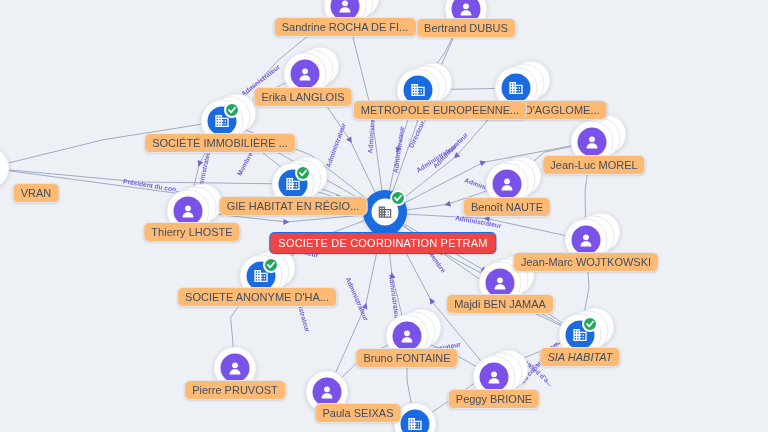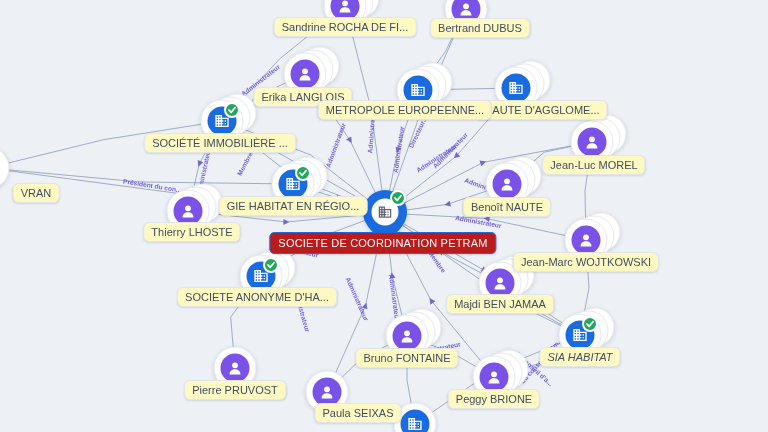--- a/index.html
+++ b/index.html
@@ -2,27 +2,27 @@
 <html><head>
 <meta charset="utf-8">
 <style>
   html,body{margin:0;padding:0;}
   body{font-family:"Liberation Sans", sans-serif;}
   #stage{position:relative;width:768px;height:432px;overflow:hidden;background:#edf0f5;}
   #graph-svg{position:absolute;left:0;top:0;}
   #labels{position:absolute;left:0;top:0;width:100%;height:100%;pointer-events:none;}
   .pill{
     position:absolute;transform:translate(-50%,-50%);
-    background:#fef9c3;border:1px solid #e2e5ea;border-radius:6px;
+    background:#fdba74;border:1px solid #e2e5ea;border-radius:6px;
     padding:2px 7px;font-size:11px;line-height:14px;color:#424d5e;
     white-space:nowrap;box-shadow:0 1px 2px rgba(50,60,80,.14);
     pointer-events:auto;
   }
   .pill.primary{
-    background:#b91c1c;border-color:#1a6be0;color:#ffffff;
+    background:#ef4444;border-color:#1a6be0;color:#ffffff;
     padding:3px 8px;letter-spacing:.2px;font-weight:500;border-radius:5px;
   }
   .edge{fill:none;stroke:#90a0bd;stroke-width:1;opacity:.85;}
   .edge-label{font-family:"Liberation Sans",sans-serif;font-size:6.6px;font-weight:700;fill:#6b59d9;opacity:.95;}
   .node-card{fill:#ffffff;stroke:#e7e9ee;stroke-width:1;}
   .nodes-layer{filter:drop-shadow(0 1px 2px rgba(60,70,90,.20));}
 </style>
 </head>
 <body>
 
@@ -254,24 +254,24 @@
           <g>
             <circle cx="398" cy="198" r="7" fill="#23a65e" stroke="#fff" stroke-width="2"></circle>
             <path d="M395 198 l2.2 2.3 l3.8 -4.6" stroke="#fff" stroke-width="1.8" fill="none" stroke-linecap="round" stroke-linejoin="round"></path>
           </g>
         </g>
       </g>
     </svg>
     <div id="labels">
       <div class="pill" style="left: 36px; top: 193px;">VRAN</div>
       <div class="pill" style="left: 345px; top: 27px;">Sandrine ROCHA DE FI...</div>
-      <div class="pill" style="left: 480px; top: 28px;">Bertrand DUBUS</div>
+      <div class="pill" style="left: 466px; top: 28px;">Bertrand DUBUS</div>
       <div class="pill" style="left: 303px; top: 97px;">Erika LANGLOIS</div>
       <div class="pill" style="left: 542px; top: 110px;">NAUTE D'AGGLOME...</div>
-      <div class="pill" style="left: 405px; top: 110px;">METROPOLE EUROPEENNE...</div>
+      <div class="pill" style="left: 440px; top: 110px;">METROPOLE EUROPEENNE...</div>
       <div class="pill" style="left: 220px; top: 143px;">SOCIÉTÉ IMMOBILIÈRE ...</div>
       <div class="pill" style="left: 594px; top: 165px;">Jean-Luc MOREL</div>
       <div class="pill" style="left: 192px; top: 232px;">Thierry LHOSTE</div>
       <div class="pill" style="left: 293px; top: 206px;">GIE HABITAT EN RÉGIO...</div>
       <div class="pill" style="left: 507px; top: 207px;">Benoît NAUTE</div>
       <div class="pill" style="left: 586px; top: 262px;">Jean-Marc WOJTKOWSKI</div>
       <div class="pill" style="left: 257px; top: 297px;">SOCIETE ANONYME D'HA...</div>
       <div class="pill" style="left: 500px; top: 304px;">Majdi BEN JAMAA</div>
       <div class="pill" style="left: 580px; top: 357px; font-style: italic;">SIA HABITAT</div>
       <div class="pill" style="left: 494px; top: 399px;">Peggy BRIONE</div>

